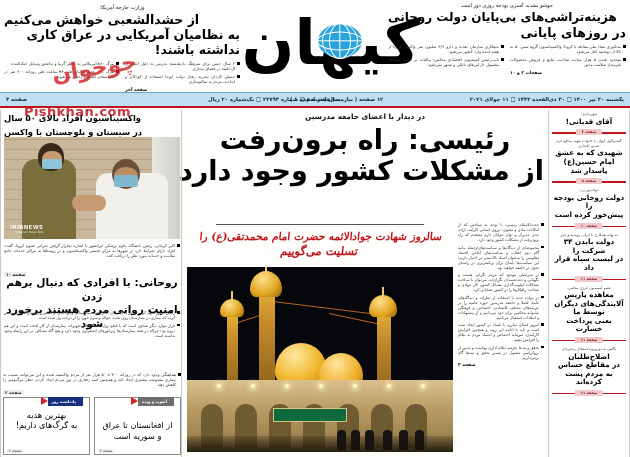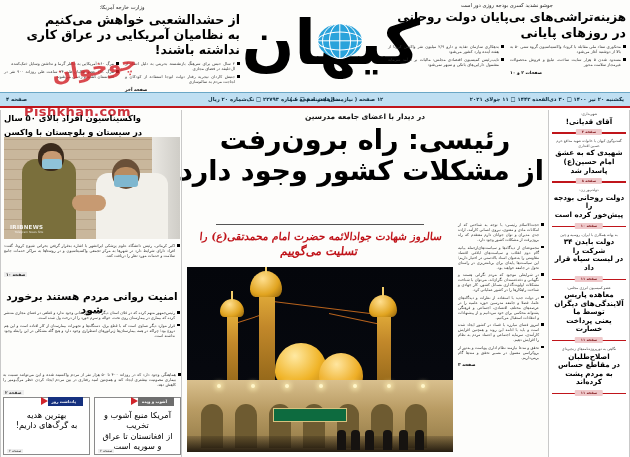--- a/index.html
+++ b/index.html
@@ -43,21 +43,21 @@
     left:50%;top:50%;transform:translate(-50%,-50%);
   }
   .globe-m1{width:20px;height:34px;}
   .globe-m2{width:34px;height:34px;}
   .globe-m3{width:44px;height:17px;}
 
   
   .mast-left{position:absolute;left:4px;top:4px;width:236px;}
   .mast-right{position:absolute;right:4px;top:2px;width:238px;}
   .kicker{font-size:5.2px;text-align:center;color:#222;margin-bottom:2px;}
-  .mast-head1{font-size:12.5px;font-weight:bold;text-align:right;line-height:15px;color:#000;}
+  .mast-head1{font-size:12.5px;font-weight:bold;text-align:left;line-height:15px;color:#000;}
   .mast-head2{font-size:12.5px;font-weight:bold;line-height:15px;color:#000;}
   .mast-right .mast-head1{font-size:12px;}
   .bullets{display:flex;gap:6px;margin-top:4px;}
   .bcol{flex:1;}
   .bullet{
     font-size:4.1px;line-height:5.2px;text-align:justify;
     color:#333;margin-bottom:2.5px;position:relative;padding-right:5px;
   }
   .bullet:before{
     content:"";position:absolute;right:0;top:1.4px;width:2.6px;height:2.6px;background:#000;
@@ -455,40 +455,40 @@
           <small>Telegram News Site</small>
         </div>
       </div>
 
       <div class="lc-bul">
         <div class="bullet">اکبر کرمانی، رئیس دانشگاه علوم پزشکی ایرانشهر با اشاره به‌قرار گرفتن بحرانی شیوع کرونا، گفت: افراد دارای شرایط دارد در شهرها به مرکز تجمعی واکسیناسیون و در روستاها به مراکز خدمات جامع سلامت و خدمات مورد نظر را دریافت کنند.</div>
         <div style="text-align:left"><span class="lc-pg">صفحه ۱۰</span></div>
       </div>
 
       <div class="lc-head2">
-        <br>
+        <span>روحانی: با افرادی که دنبال برهم زدن</span><br>
         <span>امنیت روانی مردم هستند برخورد شود</span>
       </div>
 
       <div class="lc-bul2">
         <div class="bullet">رئیس‌جمهور متهم کرده که در فلان استان دیگر تخت بیمارستانی وجود ندارد و قطعی در فضای مجازی منتشر کرده که بیماری در بیمارستان روی تخت، حواله و سرم خورد را از درخت ول شده است.</div>
         <div class="bullet">قرار موارد دیگر تساوی است که با قطع برق، دستگاه‌ها و تجهیزات بیمارستان از کار افتاده است و این هم دروغ بود؛ چراکه در همه بیمارستان‌ها ژنراتورهای اضطراری وجود دارد و هیچ گله مشکلی در این رابطه وجود نداشته است.</div>
       </div>
 
       <div class="box-lead">
         <div class="bullet">هماهنگی وجود دارد که در روزانه ۴۰۰ تا ۵۰ هزار نفر از مردم واکسینه شده و این می‌توانند نسبت به بیماری مصونیت بیشتری ایجاد کند و همچنین امید رفتاری در بین مردم ایجاد کردن خطر مرگ‌ومیر را کاهش دهد.</div>
         <div style="text-align:left"><span class="lc-pg">صفحه ۲</span></div>
       </div>
 
       <div class="boxes">
 
         <div class="nbox">
           <span class="nbox-tab tab-gray">آشوب و ویده</span>
           <div class="nbox-title">
-            <span>آمریکا منبع آشوب و تخریب</span><br>
+            <br>
             <span>از افغانستان تا عراق</span><br>
             <span>و سوریه است</span>
           </div>
           <span class="nbox-pg">صفحه ۲</span>
         </div>
 
         <div class="nbox">
           <span class="nbox-tab tab-blue">یادداشت روز</span>
           <div class="nbox-title">
             <span>بهترین هدیه</span><br>

